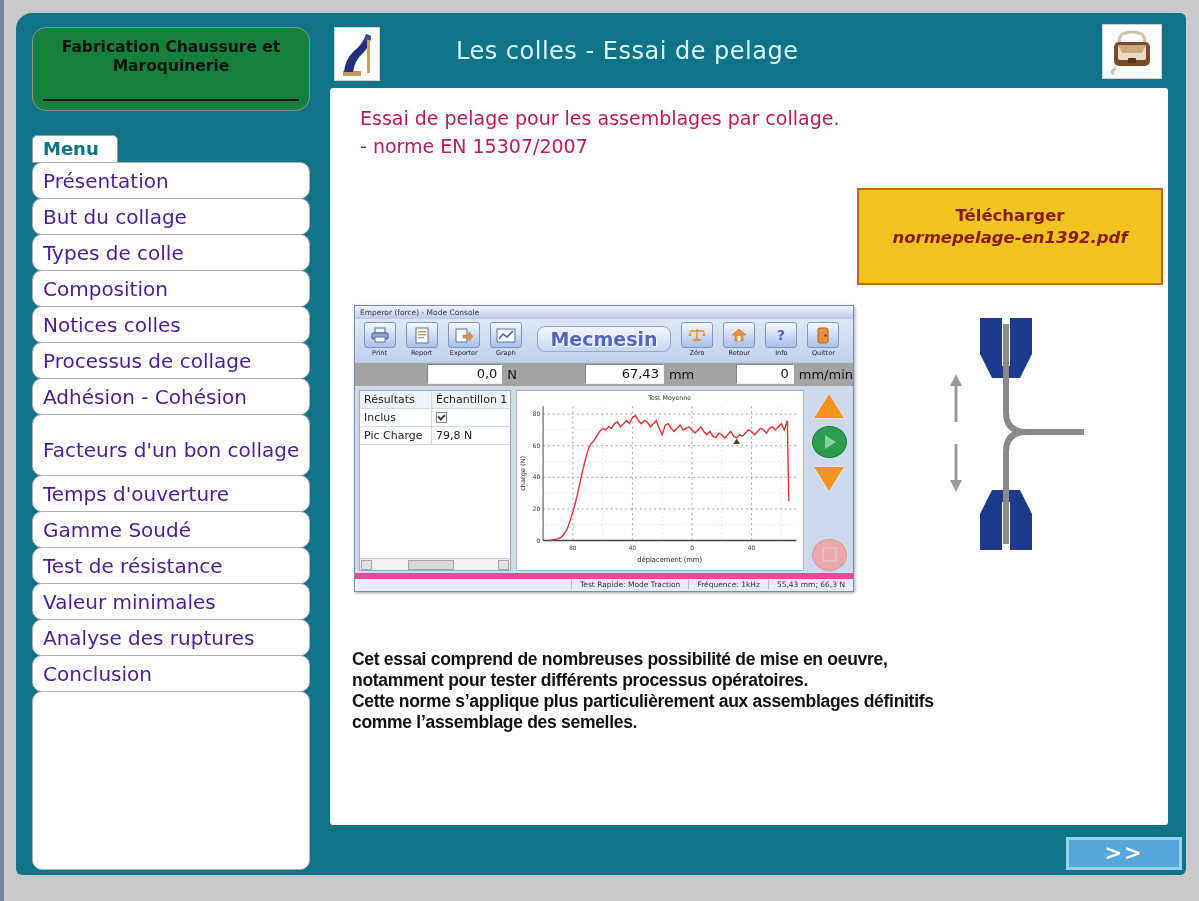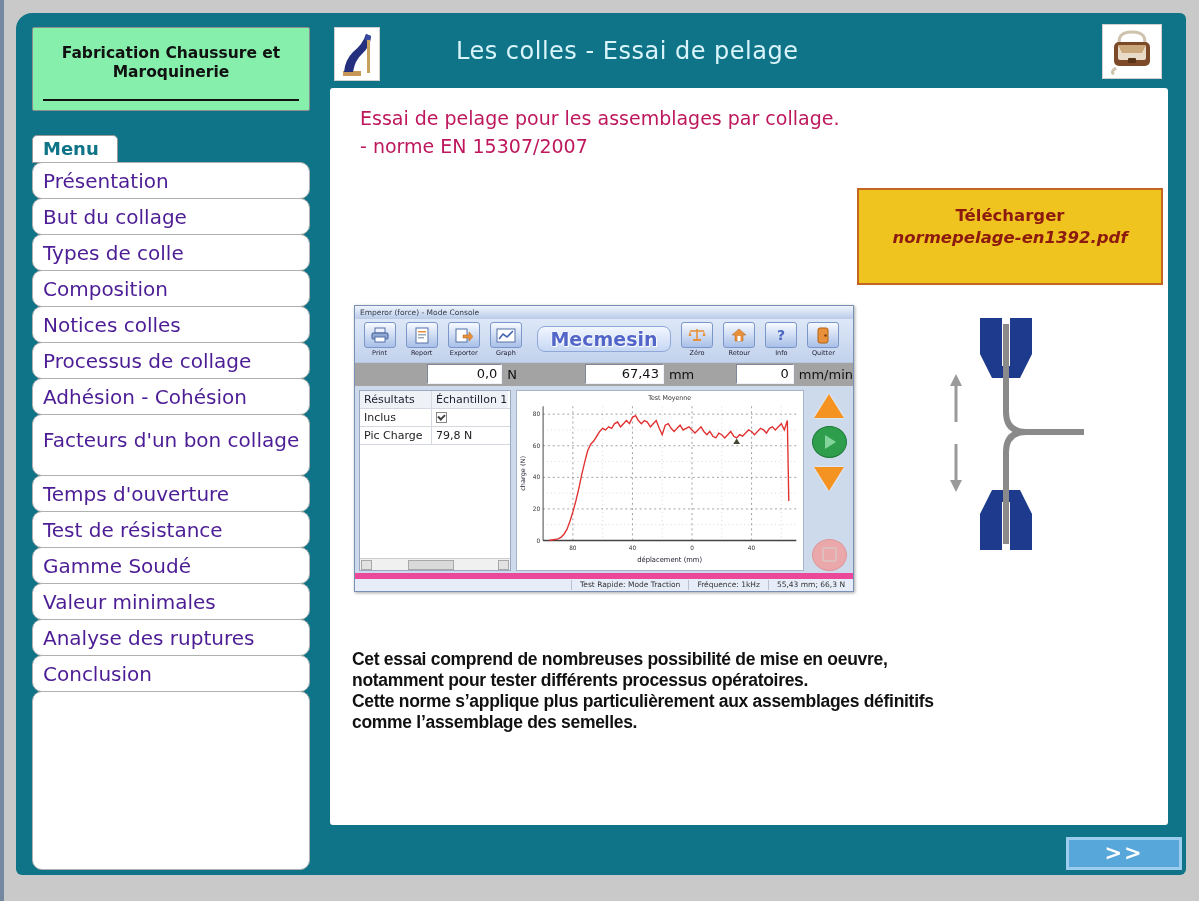--- a/index.html
+++ b/index.html
@@ -4,29 +4,29 @@
 <style>
   html,body{margin:0;padding:0;}
   body{font-family:"DejaVu Sans","Liberation Sans",sans-serif;background:#9aa4b4;}
   .stage{position:relative;width:1199px;height:901px;background:#c9c9c9;overflow:hidden;
          border-left:4px solid #74889f;box-sizing:border-box;}
   .app{position:absolute;left:12px;top:13px;width:1170px;height:862px;background:#0F7487;
        border-radius:16px 6px 6px 6px;}
 
   
   .sidebar{position:absolute;left:16px;top:14px;width:278px;height:843px;display:flex;flex-direction:column;}
-  .brand-box{position:relative;height:84px;background:#86efac;border:1px solid #8d8d8d;border-radius:2px;
-             text-align:center;font-weight:bold;font-size:15.5px;line-height:19px;color:#111;padding-top:16px;box-sizing:border-box;}
+  .brand-box{position:relative;height:84px;background:#15803d;border:1px solid #8d8d8d;border-radius:14px;
+             text-align:center;font-weight:bold;font-size:15.5px;line-height:19px;color:#111;padding-top:10px;box-sizing:border-box;}
   .brand-rule{position:absolute;left:10px;right:10px;bottom:9px;height:2px;background:#111;}
   .menu-tab{margin-top:24px;width:74px;height:26px;background:#fff;border:1px solid #999;
             border-radius:5px 5px 0 0;color:#0F7487;font-weight:bold;font-size:18px;line-height:25px;padding-left:10px;box-sizing:content-box;}
   .menu-list{display:flex;flex-direction:column;}
   .menu-item{height:37px;line-height:36px;background:#fff;border:1px solid #b0b0b0;border-radius:10px;
              margin-top:-1px;padding-left:10px;font-size:20px;color:#4c1d95;box-sizing:border-box;cursor:pointer;}
-  .menu-item.tall{height:62px;line-height:28px;padding-top:11px;}
+  .menu-item.tall{height:62px;line-height:28px;padding-top:21px;}
   .menu-filler{flex:1;background:#fff;border:1px solid #b0b0b0;border-radius:10px;margin-top:-1px;}
 
   
   .header{position:absolute;left:310px;top:8px;width:844px;height:66px;}
   .icon-box{position:absolute;background:#fff;border:1px solid #d0d0d0;display:flex;align-items:center;justify-content:center;}
   .shoe-box{left:8px;top:6px;width:44px;height:52px;}
   .bag-box{right:8px;top:3px;width:58px;height:53px;}
   .page-title{position:absolute;left:130px;top:16px;font-size:24px;color:#d9f4fa;letter-spacing:.5px;}
 
   
@@ -111,22 +111,22 @@
       <div class="menu-list">
         <div class="menu-item">Présentation</div>
         <div class="menu-item">But du collage</div>
         <div class="menu-item">Types de colle</div>
         <div class="menu-item">Composition</div>
         <div class="menu-item">Notices colles</div>
         <div class="menu-item">Processus de collage</div>
         <div class="menu-item">Adhésion - Cohésion</div>
         <div class="menu-item tall">Facteurs d'un bon collage</div>
         <div class="menu-item">Temps d'ouverture</div>
+        <div class="menu-item">Gamme Soudé</div>
         <div class="menu-item">Test de résistance</div>
-        <div class="menu-item">Gamme Soudé</div>
         <div class="menu-item">Valeur minimales</div>
         <div class="menu-item">Analyse des ruptures</div>
         <div class="menu-item">Conclusion</div>
       </div>
       <div class="menu-filler"></div>
     </div>
 
     <div class="header">
       <div class="icon-box shoe-box">
         <svg width="40" height="48" viewBox="0 0 40 48">

